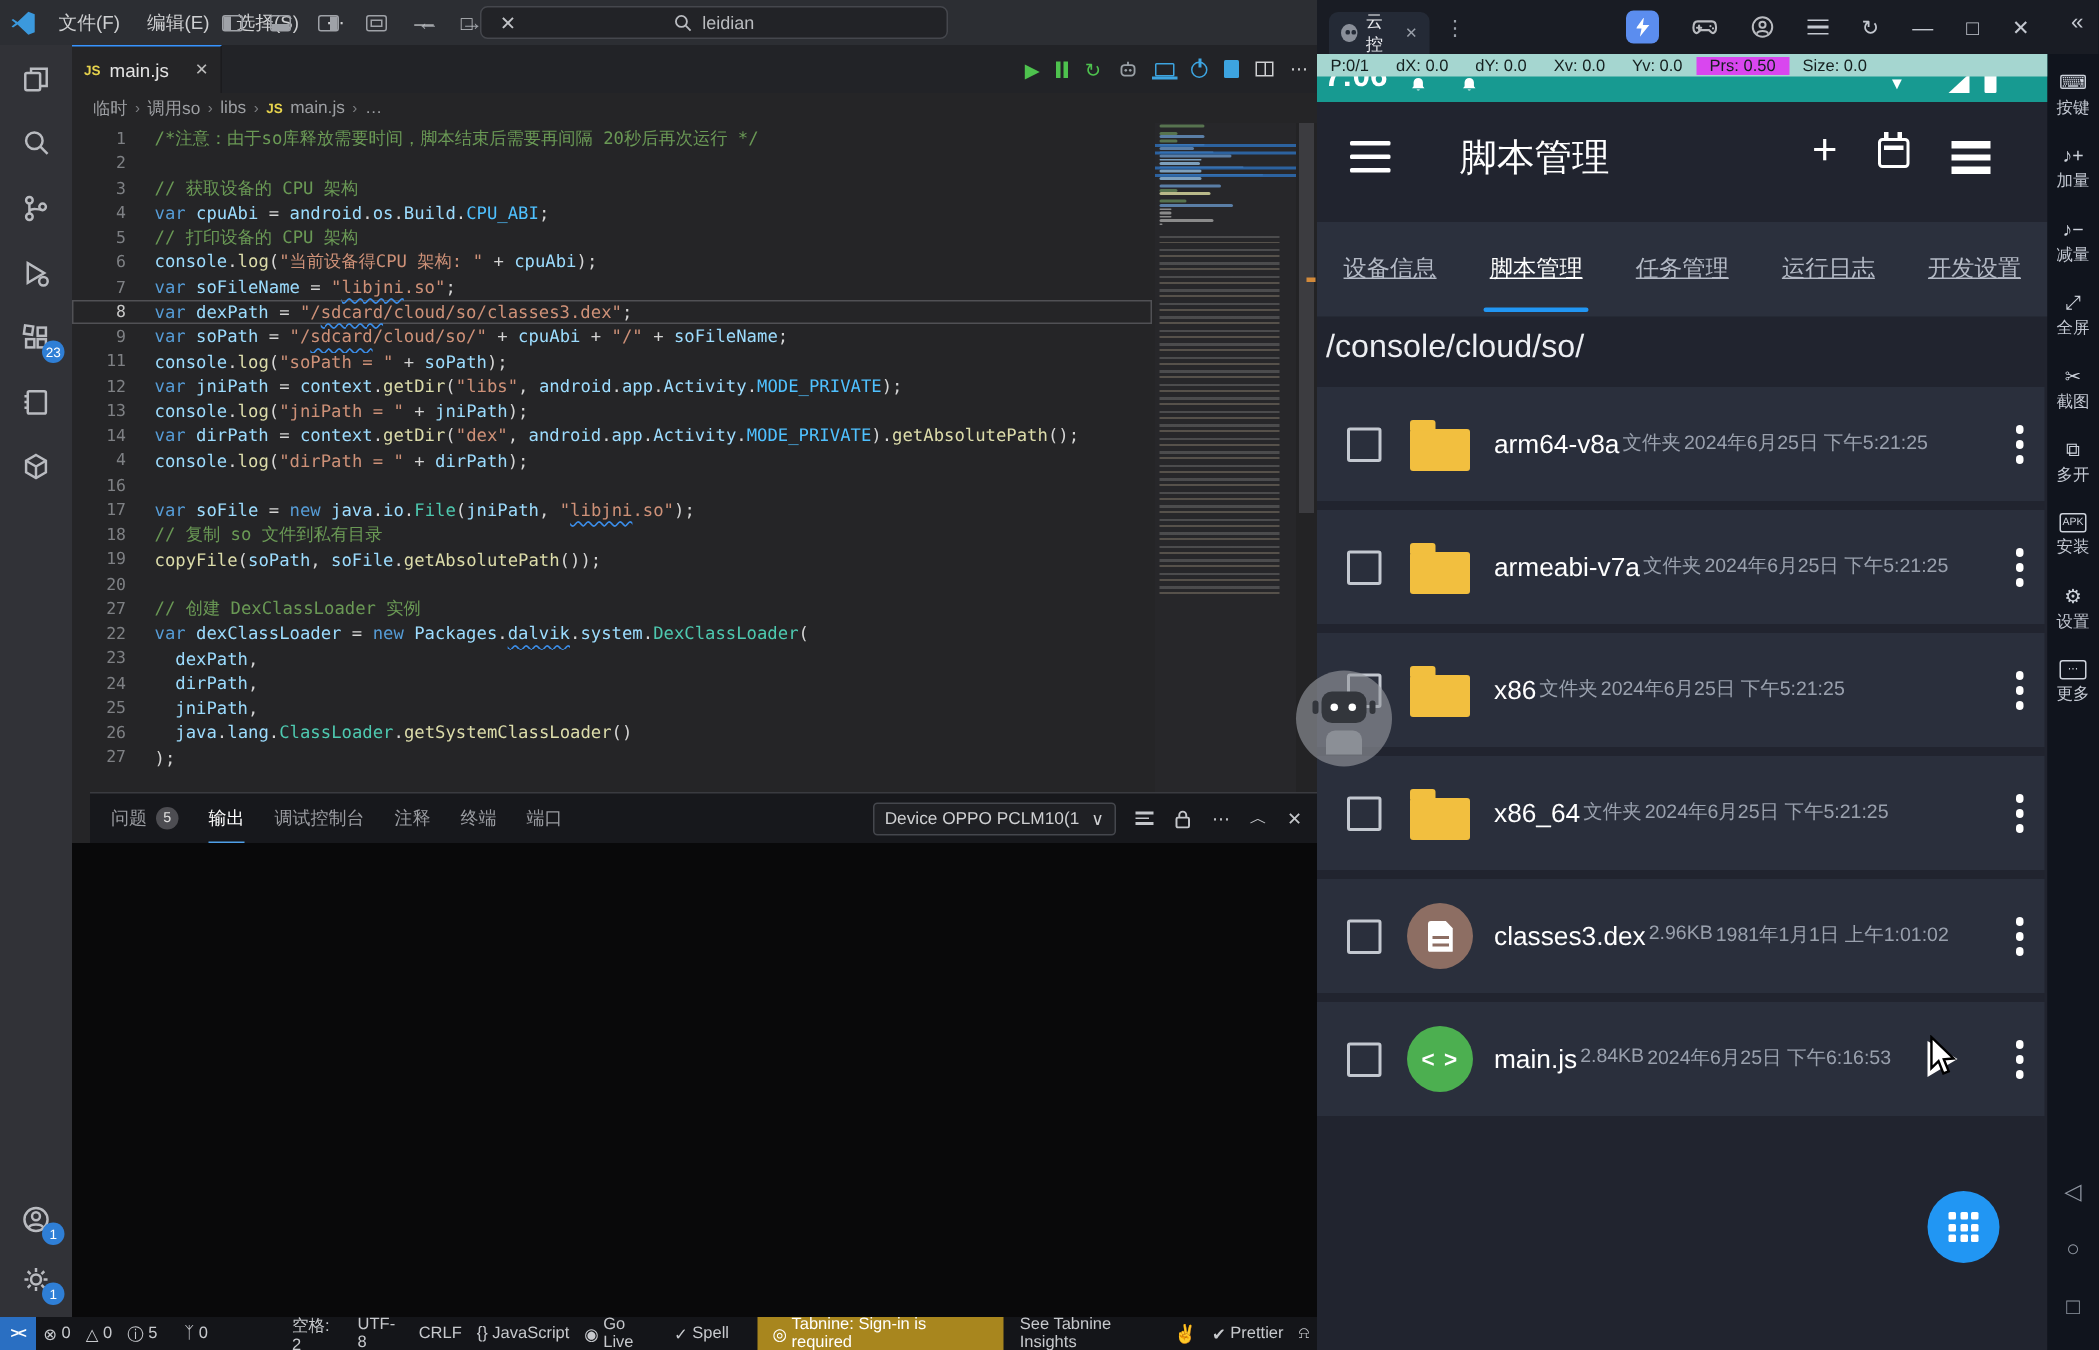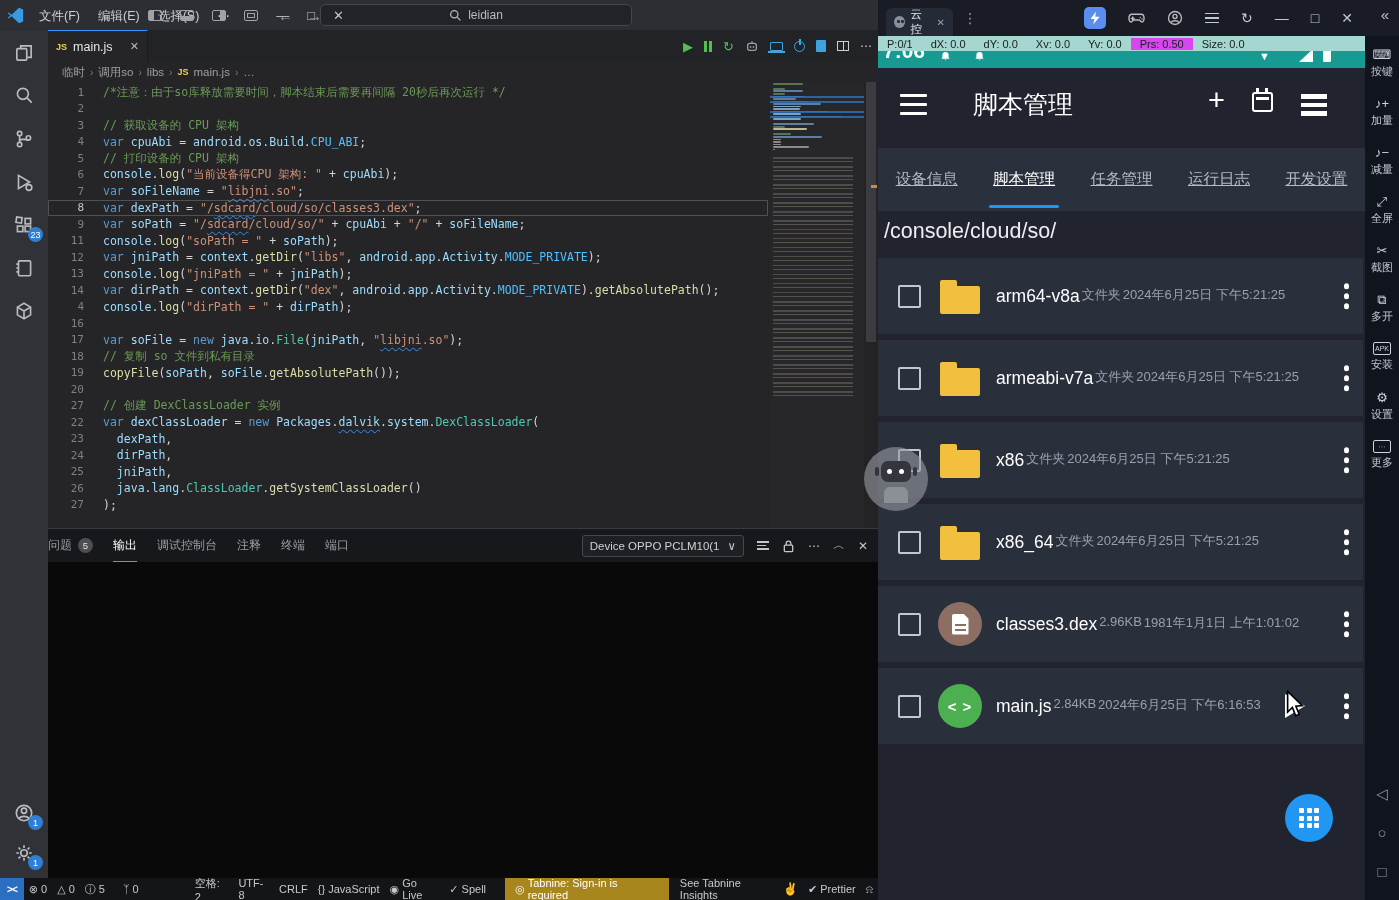--- a/index.html
+++ b/index.html
@@ -54,21 +54,21 @@
   .tk-sq{color:#CE9178;text-decoration:underline wavy #3b8eea 1px;text-underline-offset:3px;}
   .tk-vq{color:#9CDCFE;text-decoration:underline wavy #3b8eea 1px;text-underline-offset:3px;}
   .minimap{position:absolute;right:14px;top:0;width:94px;height:446px;background:#27272a;}
   .mbar{height:1.7px;margin:0.85px 0 0 3px;border-radius:1px;}
   .mm-c{background:#57734f;}.mm-k{background:#5a7ea6;}.mm-v{background:#7da0bd;}.mm-f{background:#b9b98a;}.mm-p{background:#8a8a8a;}
   .mm-hl{position:absolute;left:0;width:100%;height:2.3px;background:#2e6db4;opacity:.85;}
   .mm-rest{position:absolute;left:3px;top:75px;width:80px;height:240px;background:repeating-linear-gradient(to bottom,#6a6a6a 0 1.5px,transparent 1.5px 4px,#7d7466 4px 5.2px,transparent 5.2px 9px);opacity:.55;}
   .vscroll{position:absolute;right:0;top:0;width:14px;height:446px;background:#232325;}
   .vs-thumb{position:absolute;left:2px;top:0;width:10px;height:260px;background:#3c3c40;}
   .ruler-mark{position:absolute;right:1px;top:103px;width:6px;height:3px;background:#d38a3a;}
-  .panel-tabs{height:34px;background:#17181c;border-top:1px solid #3a3b40;display:flex;align-items:center;padding-left:0;gap:20px;position:relative;flex:0 0 34px;}
+  .panel-tabs{height:34px;background:#17181c;border-top:1px solid #3a3b40;display:flex;align-items:center;padding-left:14px;gap:20px;position:relative;flex:0 0 34px;margin-left:12px;}
   .ptab{color:#9a9ca1;font-size:12px;display:flex;align-items:center;gap:6px;height:100%;}
   .ptab.active{color:#ffffff;border-bottom:1.5px solid #4f9fe8;text-align:center;}
   .pbadge{background:#4d4d52;color:#e2e2e2;font-size:9.5px;min-width:15px;height:15px;border-radius:8px;display:flex;align-items:center;justify-content:center;}
   .panel-right{position:absolute;right:10px;display:flex;align-items:center;gap:13px;color:#c4c6ca;}
   .device-select{border:1px solid #45474d;border-radius:3px;height:22px;display:flex;align-items:center;padding:0 7px;gap:8px;font-size:11.5px;color:#cfd0d2;background:#1f2024;}
   .pr-ic{font-size:12px;}
   .clear-ic{display:flex;flex-direction:column;gap:2px;}
   .clear-ic i{width:12px;height:1.5px;background:#c4c6ca;}
   .clear-ic i:nth-child(2){width:9px;}
   .clear-ic i:nth-child(3){width:12px;}

